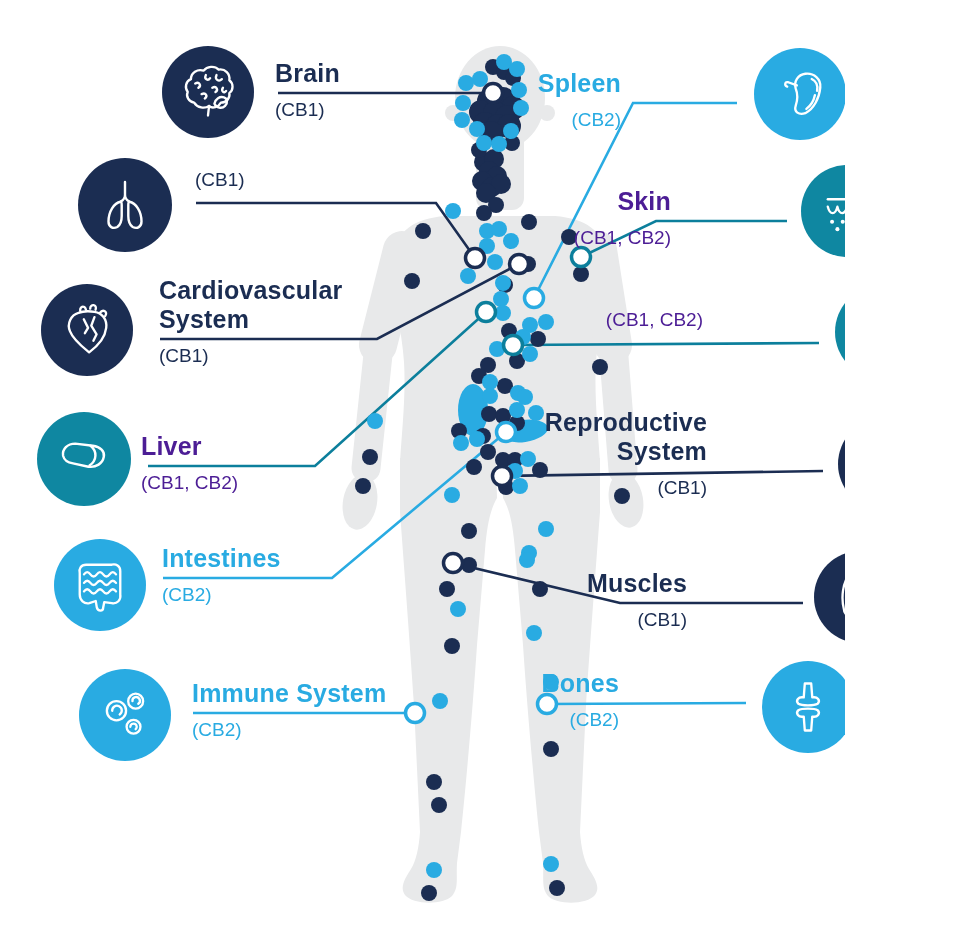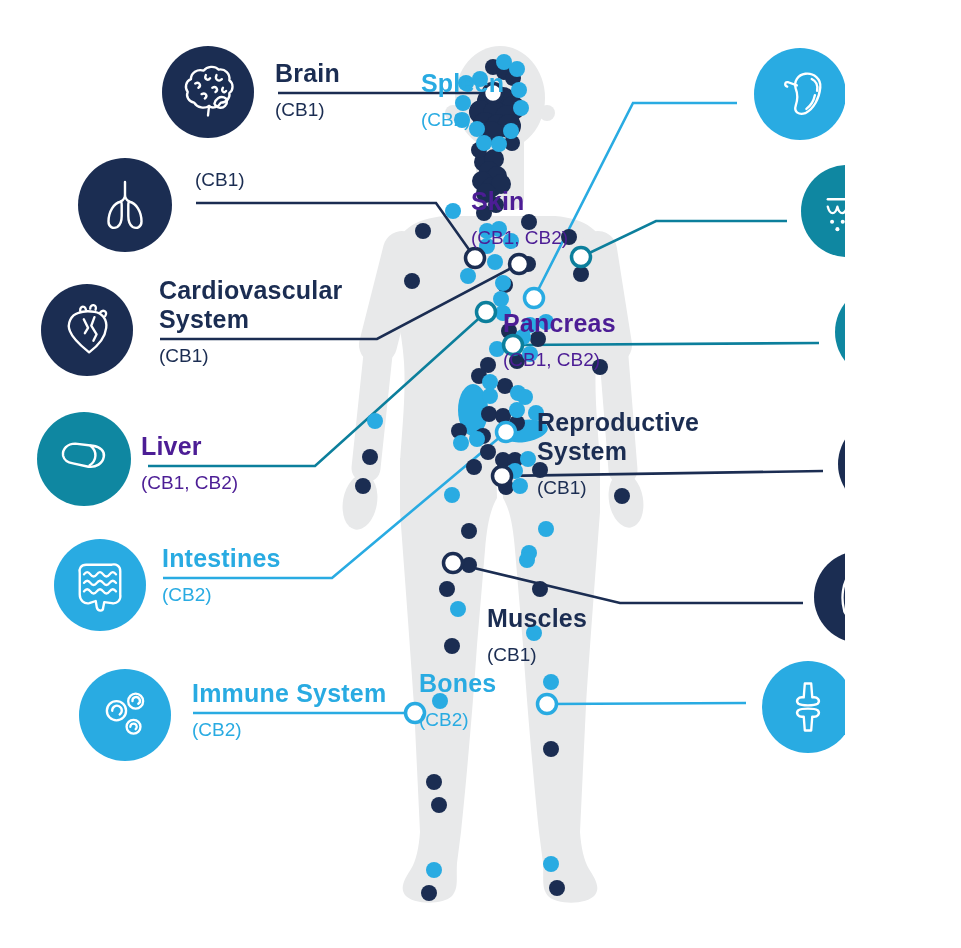--- a/index.html
+++ b/index.html
@@ -12,21 +12,21 @@
   .icon-circle {
     position:absolute; border-radius:50%;
     display:flex; align-items:center; justify-content:center;
   }
   .icon-circle svg { display:block; }
   .ic-navy { background:#1b2d52; }
   .ic-teal { background:#0f87a1; }
   .ic-blue { background:#29abe2; }
   .organ-label { position:absolute; }
   .organ-label.left { text-align:left; }
-  .organ-label.right { text-align:left; }
+  .organ-label.right { text-align:right; }
   .organ-name {
     font-size:25px; font-weight:700; line-height:29px; letter-spacing:0.2px;
     margin-bottom:11px;
   }
   .organ-cb { font-size:19px; font-weight:400; line-height:22px; }
   .t-navy { color:#1b2d52; }
   .t-teal { color:#4c1d95; }
   .t-blue { color:#29abe2; }
   .icon-stroke { stroke:#ffffff; stroke-width:2.2; fill:none; stroke-linecap:round; stroke-linejoin:round; }
   .icon-fill-dot { fill:#ffffff; stroke:none; }
@@ -328,28 +328,27 @@
 
   <div class="organ-label right" style="right:224px; top:69px; width:200px;">
     <div class="organ-name t-blue">Spleen</div>
     <div class="organ-cb t-blue">(CB2)</div>
   </div>
   <div class="organ-label right" style="right:174px; top:187px; width:200px;">
     <div class="organ-name t-teal">Skin</div>
     <div class="organ-cb t-teal">(CB1, CB2)</div>
   </div>
   <div class="organ-label right" style="right:142px; top:309px; width:200px;">
-    <div class="organ-name t-teal">Pancreas</div>
     <div class="organ-cb t-teal">(CB1, CB2)</div>
   </div>
   <div class="organ-label right" style="right:138px; top:408px; width:170px;">
     <div class="organ-name t-navy">Reproductive System</div>
     <div class="organ-cb t-navy">(CB1)</div>
   </div>
-  <div class="organ-label right" style="right:158px; top:569px; width:200px;margin-top:35px;">
+  <div class="organ-label right" style="right:158px; top:569px; width:200px;">
     <div class="organ-name t-navy">Muscles</div>
     <div class="organ-cb t-navy">(CB1)</div>
   </div>
   <div class="organ-label right" style="right:226px; top:669px; width:200px;">
     <div class="organ-name t-blue">Bones</div>
     <div class="organ-cb t-blue">(CB2)</div>
   </div>
 
 </div>
 

